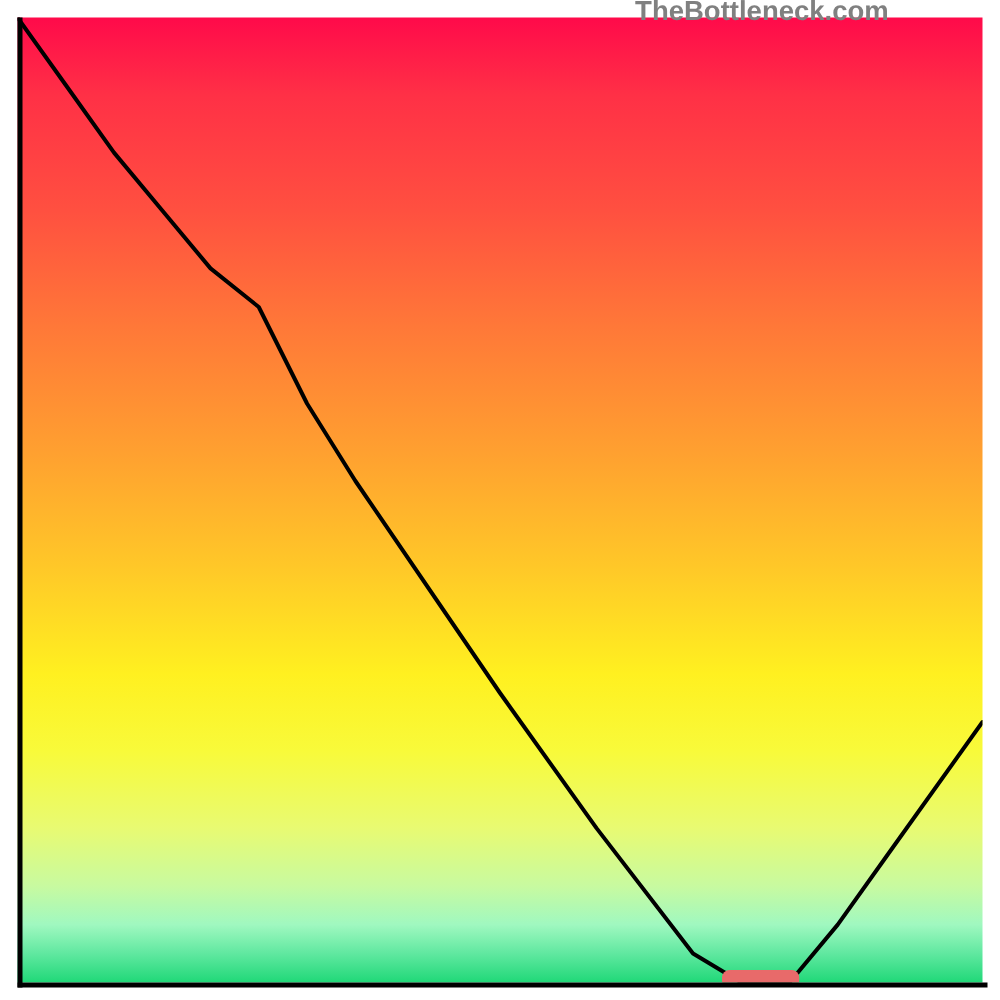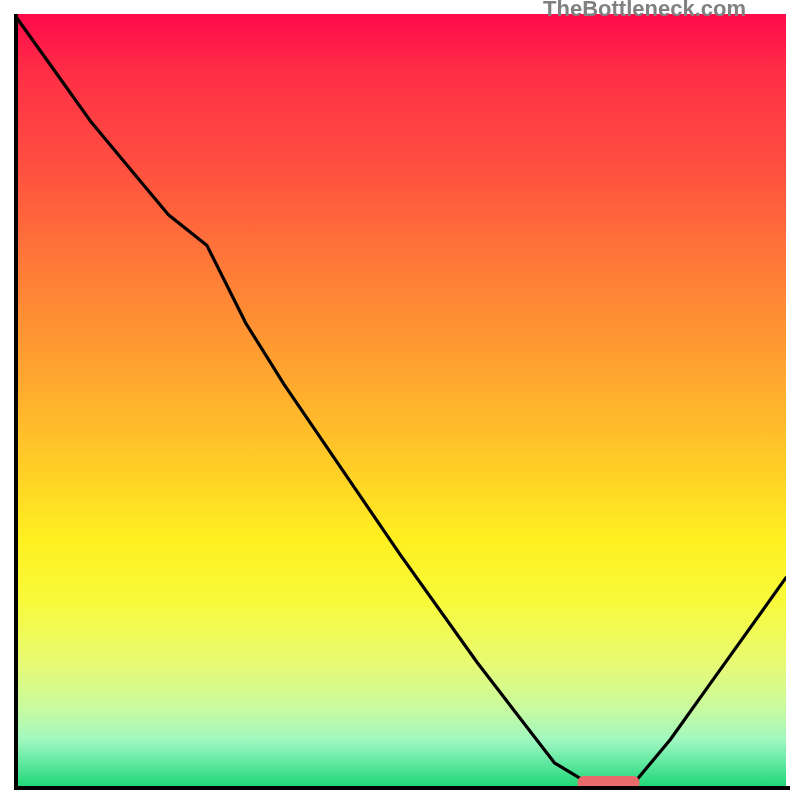--- a/index.html
+++ b/index.html
@@ -8,21 +8,20 @@
     width: 800px;
     height: 800px;
     overflow: hidden;
     background: #ffffff;
     font-family: Arial, Helvetica, sans-serif;
   }
   .chart-container {
     position: relative;
     width: 719px;
     height: 800px;
-    padding-left: 35px;
   }
   .plot-area {
     position: absolute;
     left: 14px;
     top: 14px;
     width: 772px;
     height: 772px;
     background: linear-gradient(to bottom,
       #ff0a4a 0%,
       #ff3046 8%,

